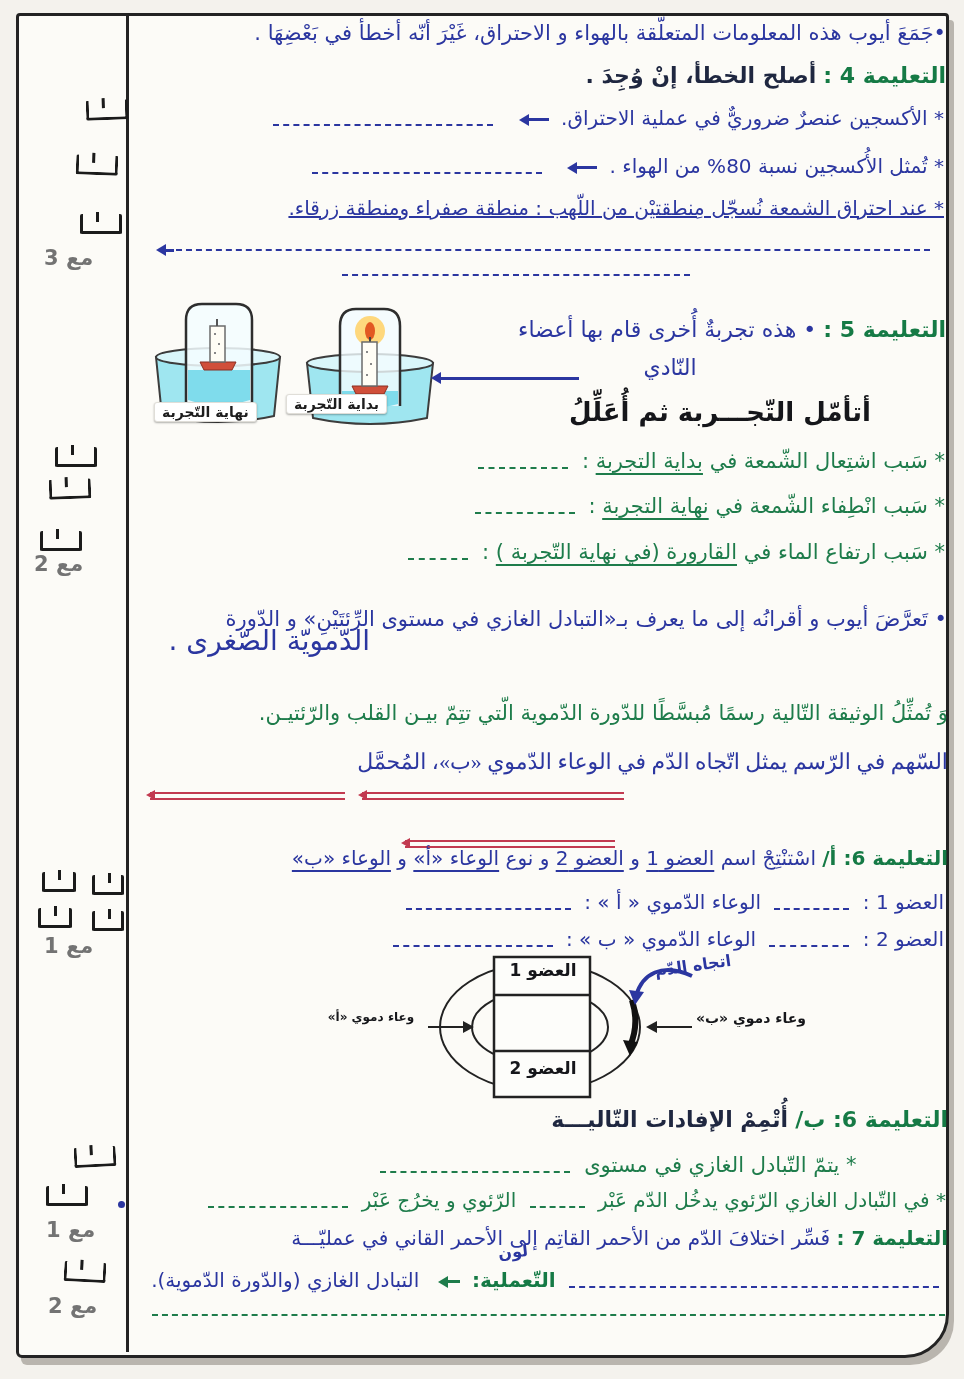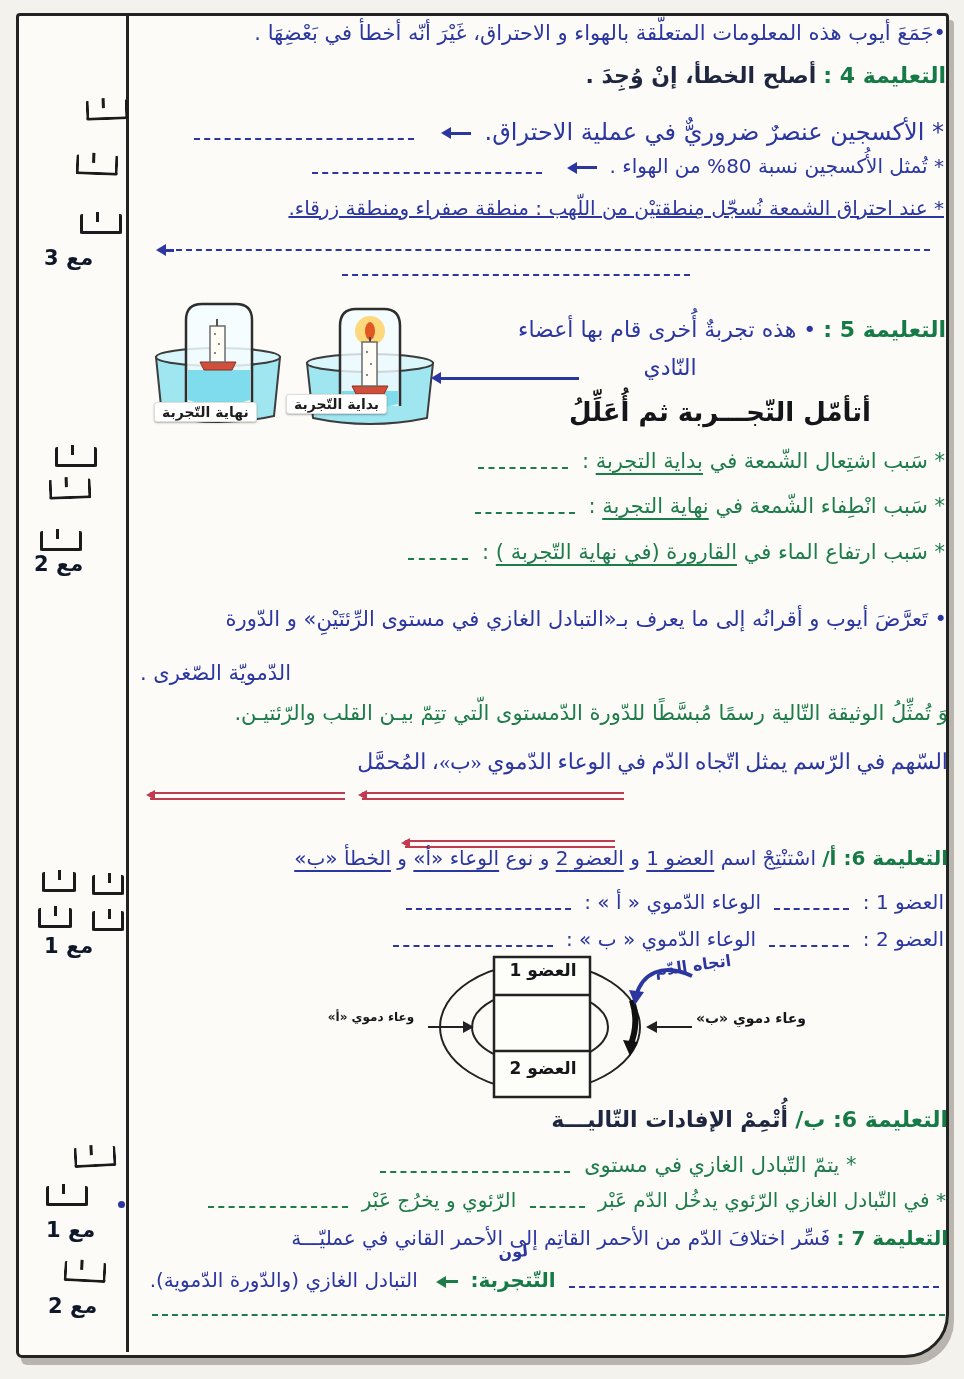--- a/index.html
+++ b/index.html
@@ -18,21 +18,21 @@
   .glabel{color:#157a45;font-weight:bold;}
   .dots{display:inline-block;height:11px;border-bottom:2px dashed currentColor;
         vertical-align:middle;margin:0 7px;}
   .arrow{display:inline-flex;align-items:center;vertical-align:middle;direction:ltr;margin:0 6px;}
   .arrow .head{width:0;height:0;border:6px solid transparent;border-right:10px solid currentColor;margin-right:-2px;}
   .arrow .shaft{height:3px;background:currentColor;width:22px;}
   .dashsep{position:absolute;display:flex;align-items:center;color:#2b36a0;}
   .dashsep .dl{flex:1;border-top:2.5px dashed currentColor;height:0;margin-left:2px;}
   .mbox{position:absolute;width:36px;height:17px;border:3px solid #1b1b1b;border-top:none;border-radius:2px;}
   .mbox::after{content:"";position:absolute;left:13px;top:-2px;height:10px;border-left:3px solid #1b1b1b;}
-  .mlabel{position:absolute;font-weight:bold;color:#0f172a;font-size:21px;direction:rtl;}
+  .mlabel{position:absolute;font-weight:bold;color:#737373;font-size:21px;direction:rtl;}
   .chip{position:absolute;background:#ffffff;border:1px solid #e0ded8;box-shadow:0 1px 2px rgba(0,0,0,.3);
         font-weight:bold;color:#1d1d1d;font-size:14px;padding:1px 7px;border-radius:3px;direction:rtl;}
   .redline{position:absolute;height:4px;border-top:2px solid #c23a50;border-bottom:2px solid #c23a50;}
   .redline::before{content:"";position:absolute;left:-9px;top:-4px;border:5px solid transparent;border-right:9px solid #c23a50;}
   .u{text-decoration:underline;text-underline-offset:5px;}
   .lbl{position:absolute;direction:rtl;text-align:center;}
 </style>
 </head>
 <body>
 
@@ -65,21 +65,21 @@
 
   <div style="position:absolute;left:118px;top:1201px;width:7px;height:7px;border-radius:50%;background:#2b36a0;"></div>
 
   <div class="line rtl blue" style="left:140px;top:20px;width:806px;font-size:21px;">•جَمَعَ أيوب هذه المعلومات المتعلّقة بالهواء و الاحتراق، غَيْرَ أنّه أخطأ في بَعْضِهَا .</div>
 
   <div class="line rtl" style="left:140px;top:62px;width:806px;font-size:22px;">
     <span class="glabel">التعليمة 4 :</span>
     <span class="dark" style="font-weight:bold;">أصلح الخطأ، إنْ وُجِدَ .</span>
   </div>
 
-  <div class="line rtl blue" style="left:140px;top:106px;width:804px;font-size:24px;margin-top:11px;">
+  <div class="line rtl blue" style="left:140px;top:106px;width:804px;font-size:20px;">
     <span>* الأكسجين عنصرٌ ضروريٌّ في عملية الاحتراق.</span>
     <span class="arrow">
         <span class="head"></span>
         <span class="shaft"></span>
       </span>
     <span class="dots" style="width:220px;"></span>
   </div>
 
   <div class="line rtl blue" style="left:140px;top:154px;width:804px;font-size:20px;">
     <span>* تُمثل الأُكسجين نسبة 80% من الهواء .</span>
@@ -168,37 +168,37 @@
     <span class="dots" style="width:100px;"></span>
   </div>
   <div class="line rtl green" style="left:370px;top:539px;width:575px;font-size:21px;">
     <span>* سَبب ارتفاع الماء في</span>
     <span class="u">القارورة (في نهاية التّجربة )</span>
     <span>:</span>
     <span class="dots" style="width:60px;"></span>
   </div>
 
   <div class="line rtl blue" style="left:137px;top:606px;width:810px;font-size:21px;">• تَعرَّضَ أيوب و أقرانُه إلى ما يعرف بـ«التبادل الغازي في مستوى الرِّئتَيْنِ» و الدّورة</div>
-  <div class="line rtl blue" style="left:140px;top:660px;width:230px;text-align:left;font-size:21px;">الدّمويّة الصّغرى .</div>
-  <div class="line rtl green" style="left:136px;top:700px;width:812px;font-size:21px;">وَ تُمثِّلُ الوثيقة التّالية رسمًا مُبسَّطًا للدّورة الدّمستوى الّتي تتِمّ بيـن القلب والرّئتيـن.</div>
+  <div class="line rtl blue" style="left:140px;top:623px;width:230px;text-align:right;font-size:28px;">الدّمويّة الصّغرى .</div>
+  <div class="line rtl green" style="left:136px;top:700px;width:812px;font-size:21px;">وَ تُمثِّلُ الوثيقة التّالية رسمًا مُبسَّطًا للدّورة الدّموية الّتي تتِمّ بيـن القلب والرّئتيـن.</div>
   <div class="line rtl blue" style="left:145px;top:748px;width:803px;font-size:22px;font-family:Liberation Serif, serif;">السّهم في الرّسم يمثل اتّجاه الدّم في الوعاء الدّموي «ب»، المُحمَّل</div>
   <div class="redline" style="left:150px;top:792px;width:195px;"></div>
   <div class="redline" style="left:362px;top:792px;width:262px;"></div>
   <div class="redline" style="left:405px;top:840px;width:210px;"></div>
 
   <div class="line rtl" style="left:133px;top:846px;width:815px;font-size:20px;">
     <span class="glabel">التعليمة 6: أ/</span>
     <span class="blue">اسْتنْتِجْ اسم</span>
     <span class="blue u">العضو 1</span>
     <span class="blue">و</span>
     <span class="blue u">العضو 2</span>
     <span class="blue">و نوع</span>
     <span class="blue u">الوعاء «أ»</span>
     <span class="blue">و</span>
-    <span class="blue u">الخطأ «ب»</span>
+    <span class="blue u">الوعاء «ب»</span>
   </div>
 
   <div class="line rtl blue" style="left:270px;top:890px;width:674px;font-size:20px;">
     <span>العضو 1 :</span>
     <span class="dots" style="width:75px;"></span>
     <span>الوعاء الدّموي « أ » :</span>
     <span class="dots" style="width:165px;"></span>
   </div>
   <div class="line rtl blue" style="left:270px;top:927px;width:674px;font-size:20px;">
     <span>العضو 2 :</span>
@@ -251,21 +251,21 @@
   </div>
 
   <div class="line rtl" style="left:140px;top:1226px;width:808px;font-size:20px;">
     <span class="glabel">التعليمة 7 :</span>
     <span class="blue">فَسِّر اختلافَ الدّم من الأحمر القاتِم إلى الأحمر القاني في عمليّـــة</span>
   </div>
   <div class="line rtl" style="left:468px;top:1244px;width:60px;font-size:16px;color:#2b36a0;font-weight:bold;transform:rotate(-6deg);">لون</div>
 
   <div class="line rtl" style="left:140px;top:1268px;width:806px;font-size:20px;">
     <span class="dots blue" style="width:370px;"></span>
-    <span class="glabel">التّتجربة:</span>
+    <span class="glabel">التّعملية:</span>
     <span class="arrow green">
         <span class="head"></span>
         <span class="shaft" style="width:14px;"></span>
       </span>
     <span class="blue">التبادل الغازي (والدّورة الدّموية).</span>
   </div>
 
   <div class="dashsep" style="left:150px;top:1314px;width:795px;color:#1e7c4b;">
     <div class="dl"></div>
   </div>

